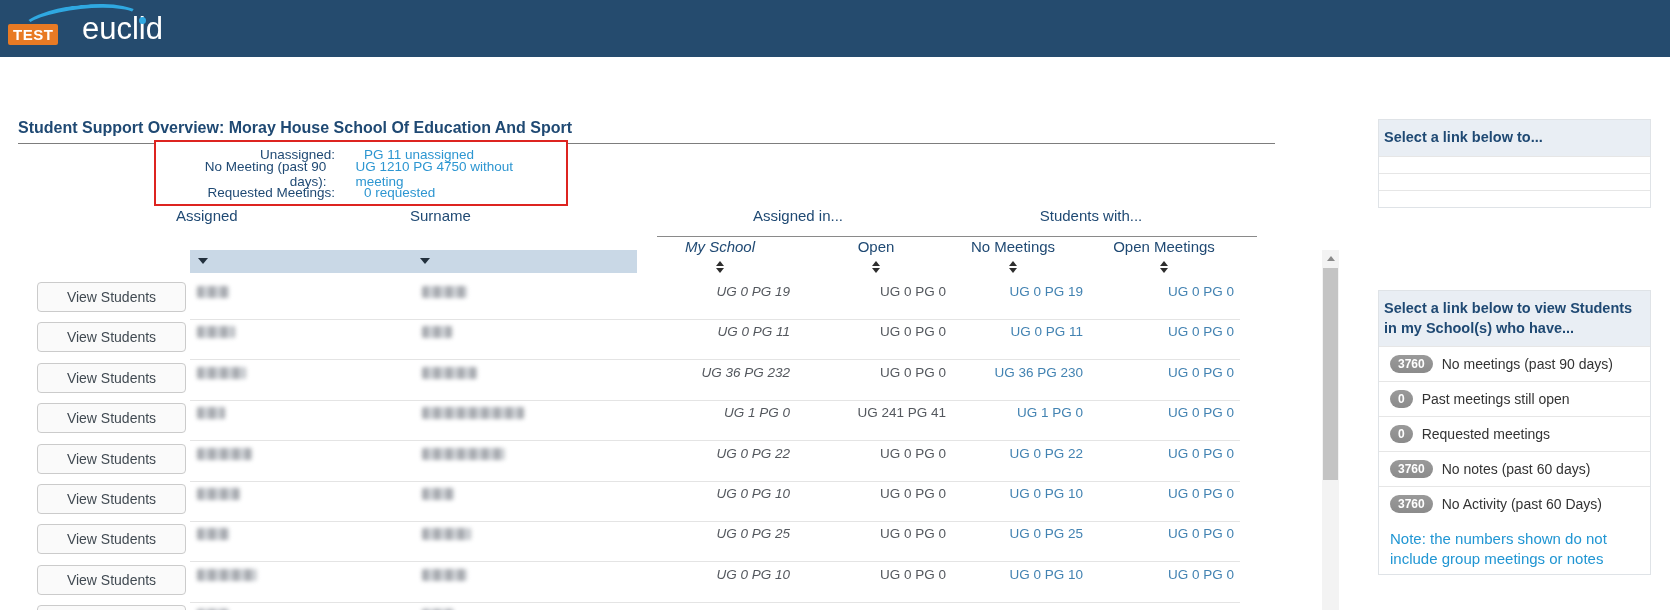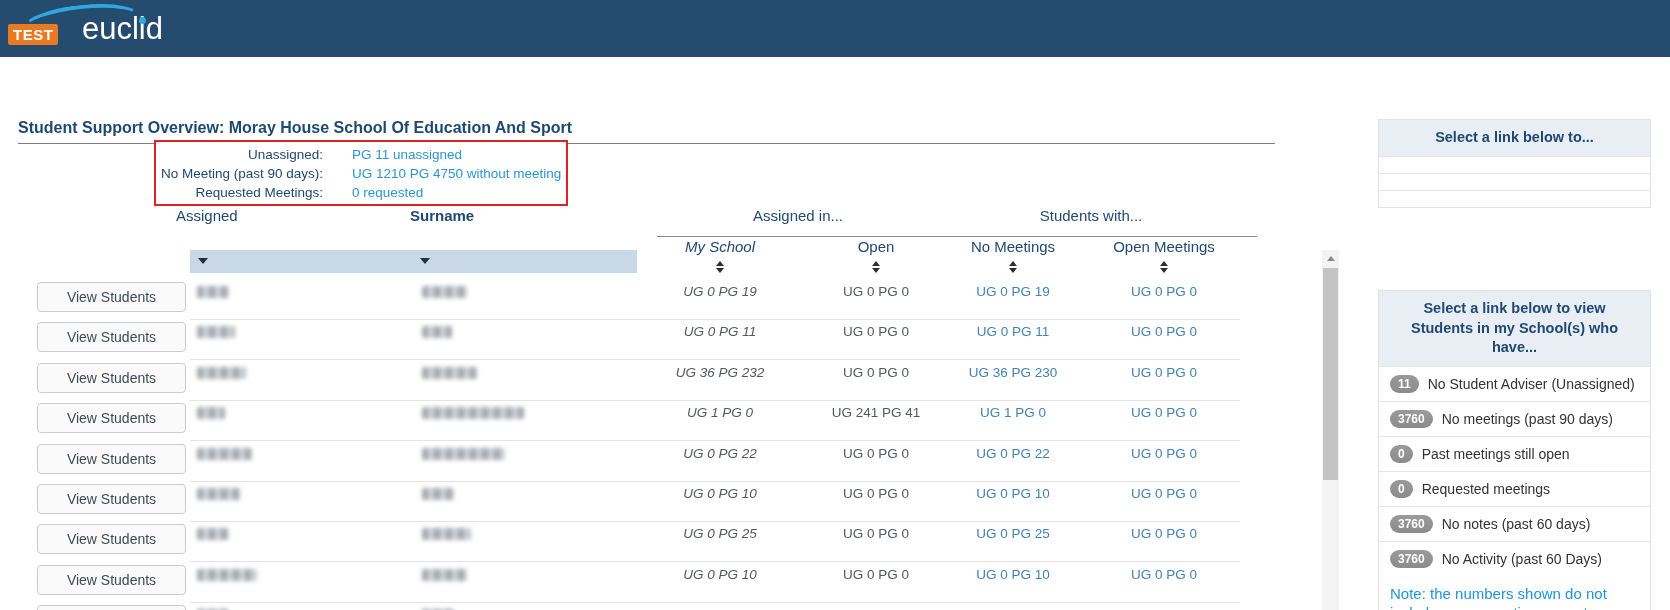--- a/index.html
+++ b/index.html
@@ -22,29 +22,29 @@
   .logo-idot{position:absolute;left:131px;top:12px;width:7px;height:7px;border-radius:50%;background:var(--swoosh_blue);}
   .nav-list{position:absolute;left:224px;top:0;height:57px;display:flex;align-items:center;gap:34px;}
   .nav-item{color:#fff;font-size:18px;text-decoration:none;white-space:nowrap;cursor:pointer;}
 
   
   .page-title{position:absolute;left:18px;top:119px;font-size:16px;font-weight:bold;color:var(--navy);}
   .title-rule{position:absolute;left:18px;top:143px;width:1257px;border-top:1px solid #7d7d7d;}
 
   
   .red-box{position:absolute;left:154px;top:140px;width:414px;height:66px;border:2px solid var(--red_border);
-    background:#fff;padding:3px 0;z-index:3;}
+    background:#fff;padding:3px 12px;z-index:3;}
   .sum-row{display:flex;height:19px;align-items:center;font-size:13.5px;}
   .sum-label{width:167px;text-align:right;color:var(--navy);}
   .sum-link{margin-left:29px;color:var(--link_blue);text-decoration:none;cursor:pointer;}
 
   
   .th{position:absolute;font-size:15px;color:var(--navy);white-space:nowrap;}
   .th-forename{left:176px;top:207px;}
-  .th-surname{left:410px;top:207px;font-weight:bold;}
+  .th-surname{left:410px;top:207px;}
   .th-group1{left:650px;top:207px;width:296px;text-align:center;}
   .th-group2{left:943px;top:207px;width:296px;text-align:center;}
   .group-rule{position:absolute;left:657px;top:236px;width:600px;border-top:1px solid #8a8a8a;}
   .th-sub{position:absolute;top:238px;font-size:15px;color:var(--navy);text-align:center;}
   .col1{left:650px;width:140px;font-style:italic;} .col2{left:806px;width:140px;}
   .col3{left:943px;width:140px;} .col4{left:1094px;width:140px;}
   .sort{position:absolute;top:261px;display:flex;flex-direction:column;align-items:center;gap:2px;cursor:pointer;}
   .tri-up,.tri-down{width:0;height:0;border-left:4px solid transparent;border-right:4px solid transparent;}
   .tri-up{border-bottom:5px solid #2e2e2e;}
   .tri-down{border-top:5px solid #2e2e2e;}
@@ -57,34 +57,34 @@
 
   
   .tbody{position:absolute;left:0;top:8px;width:1670px;height:610px;}
   .trow{position:absolute;left:0;width:1240px;height:40px;}
   .trow::after{content:'';position:absolute;left:190px;right:0;bottom:0;border-bottom:1px solid #e4e4e4;}
   .vs-btn{position:absolute;left:37px;top:2px;width:149px;height:30px;background:#fafafa;border:1px solid #cbcbcb;
     border-radius:4px;font-size:14px;color:#414a52;cursor:pointer;}
   .blur{position:absolute;top:6px;height:12px;border-radius:2px;opacity:.8;filter:blur(2px);
     background:repeating-linear-gradient(90deg,#8e9299 0 6px,#c0c4c9 6px 12px);}
   .blur.f{left:197px;} .blur.s{left:422px;}
-  .cell{position:absolute;top:4px;font-size:13.5px;text-align:center;white-space:nowrap;}
+  .cell{position:absolute;top:4px;font-size:13.5px;text-align:right;white-space:nowrap;}
   .cell.c1,.cell.c2{color:var(--muted_text);}
   .cell.c3,.cell.c4{color:var(--table_link);text-decoration:none;cursor:pointer;}
 
   
   .sb-track{position:absolute;left:1322px;top:250px;width:17px;height:360px;background:#f3f3f3;cursor:pointer;}
   .sb-up{position:absolute;left:0;top:0;width:17px;height:16px;display:flex;align-items:center;justify-content:center;cursor:pointer;}
   .sb-up .tri-up{border-left-width:4px;border-right-width:4px;border-bottom:5px solid #8a8a8a;}
   .sb-thumb{position:absolute;left:1px;top:18px;width:15px;height:212px;background:#c4c4c4;cursor:grab;}
 
   
   .panel{position:absolute;left:1378px;width:273px;background:#fff;border:1px solid #dfe3e7;}
   .panel-1{top:119px;} .panel-2{top:290px;}
-  .panel-header{background:#e9eef4;padding:8px 18px;font-size:14.5px;font-weight:bold;color:var(--navy);line-height:1.35;text-align:center;}
+  .panel-header{background:#e9eef4;padding:8px 5px;font-size:14.5px;font-weight:bold;color:var(--navy);line-height:1.35;}
   .panel-item{padding:8px 11px;font-size:14px;color:#333;border-top:1px solid #e6e6e6;cursor:pointer;}
   .stat-item{display:flex;align-items:center;gap:9px;padding:8px 11px;border-top:1px solid #e6e6e6;
     font-size:14px;color:#333;cursor:pointer;}
   .badge{background:linear-gradient(#9a9a9a,var(--badge_bg));color:#fff;font-size:12px;font-weight:bold;
     padding:3px 8px;border-radius:11px;min-width:15px;text-align:center;line-height:1;}
   .panel-note{padding:8px 11px 6px;font-size:15px;color:var(--note_blue);line-height:1.3;}
 </style>
 </head>
 <body>
 
@@ -255,24 +255,20 @@
         <div class="panel-item"></div>
         <div class="panel-item"></div>
         <div class="panel-item"></div>
       </div>
   </div>
 
   <div class="panel panel-2">
     <div class="panel-header">Select a link below to view Students in my School(s) who have...</div>
     <div>
         <div class="stat-item">
-    <span class="badge">11</span>
-    <span>No Student Adviser (Unassigned)</span>
-  </div>
-        <div class="stat-item">
     <span class="badge">3760</span>
     <span>No meetings (past 90 days)</span>
   </div>
         <div class="stat-item">
     <span class="badge">0</span>
     <span>Past meetings still open</span>
   </div>
         <div class="stat-item">
     <span class="badge">0</span>
     <span>Requested meetings</span>

